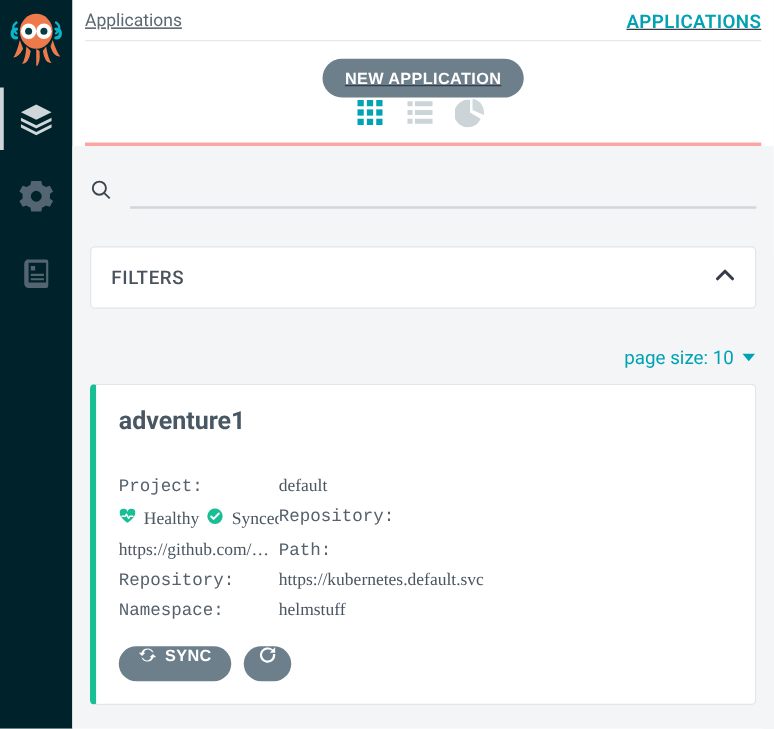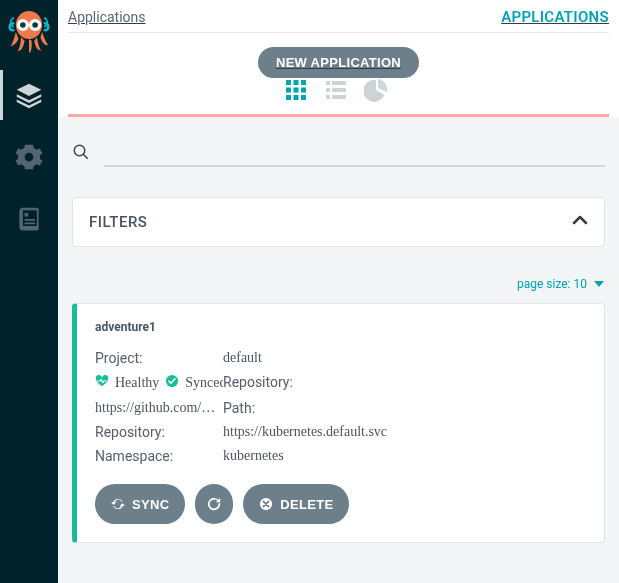--- a/index.html
+++ b/index.html
@@ -141,63 +141,63 @@
     align-items: center;
     margin-bottom: 30px;
   }
   .filters-label { font-size: 15px; font-weight: 500; color: #4a535d; letter-spacing: .5px; }
   .chev-up { cursor: pointer; }
   .chev-up svg { width: 16px; height: 16px; }
 
   .paging {
     text-align: right;
     color: #00a2b3;
-    font-size: 12px;
+    font-size: 15px;
     margin-bottom: 12px;
     display: flex;
     justify-content: flex-end;
     align-items: center;
     gap: 6px;
   }
   .caret-down { display:inline-flex; }
   .caret-down svg { width: 12px; height: 12px; }
 
   .card {
     background: #fff;
     border: 1px solid #e2e6e9;
     border-left: 5px solid #18be94;
     border-radius: 4px;
     padding: 16px 18px 18px 18px;
   }
   .app-name {
     color: #495763;
     font-weight: 700;
-    font-size: 12px;
-    margin-bottom: 16px;
+    font-size: 20px;
+    margin-bottom: 34px;
   }
   .kv { display: grid; grid-template-columns: 128px 1fr; row-gap: 8px; font-size: 14px; color: #4a5560; }
-  .kv .k { color: #56616c; }
+  .kv .k { color: #56616c; font-family: Liberation Mono, monospace; }
   .kv .v { color: #4a5560; white-space: nowrap; overflow: hidden; text-overflow: ellipsis; font-family: Liberation Serif, serif; }
   .status-v { display: flex; align-items: center; gap: 6px; }
   .icon-heart svg, .icon-check svg { width: 14px; height: 14px; }
   .icon-heart .f { fill: #18be94; }
   .icon-check .f { fill: #18be94; }
   .actions { display: flex; gap: 10px; margin-top: 20px; }
   .act-btn {
     background: #6d7f8b;
     color: #fff;
     border: none;
     border-radius: 20px;
-    height: 40px;
+    height: 28px;
     padding: 0 16px;
     font-size: 13px;
     font-weight: 600;
     letter-spacing: .3px;
     display: inline-flex;
-    align-items: center;
+    align-items: flex-start;
     gap: 7px;
     cursor: pointer;
   }
   .act-btn.icon-only { padding: 0 12px; }
   .act-btn svg { width: 14px; height: 14px; }
   .act-btn .f { fill: #fff; }
 </style>
 </head>
 <body>
 
@@ -332,38 +332,31 @@
         <div class="k">Repository:</div>
         <div class="v">https://github.com/welshstew/helm3-argocd-adventure1.git</div>
 
 
         <div class="k">Path:</div>
 
         <div class="k">Repository:</div>
         <div class="v">https://kubernetes.default.svc</div>
 
         <div class="k">Namespace:</div>
-        <div class="v">kubernetes</div>
+        <div class="v">helmstuff</div>
       </div>
 
       <div class="actions">
         <button class="act-btn">
           <svg viewBox="0 0 16 16">
               <path class="f" d="M13.6 6A6 6 0 0 0 2.4 6H0l3 3 3-3H4.5a4 4 0 0 1 7.2-1.2L13.6 6zM2.4 10a6 6 0 0 0 11.2 0H16l-3-3-3 3h1.5a4 4 0 0 1-7.2 1.2L2.4 10z"></path>
             </svg>
           <span>SYNC</span>
         </button>
         <button class="act-btn icon-only">
           <svg viewBox="0 0 16 16">
               <path class="f" d="M8 3a5 5 0 1 0 4.9 4H15a7 7 0 1 1-2.1-4L15 1v5h-5l2-2A5 5 0 0 0 8 3z"></path>
             </svg>
         </button>
-        <button class="act-btn">
-          <svg viewBox="0 0 16 16">
-              <circle class="f" cx="8" cy="8" r="7"></circle>
-              <path d="M5 5l6 6M11 5l-6 6" stroke="#6d7f8b" stroke-width="2" stroke-linecap="round"></path>
-            </svg>
-          <span>DELETE</span>
-        </button>
       </div>
     </div>
   </div>
 </div>
 
 </body></html>

